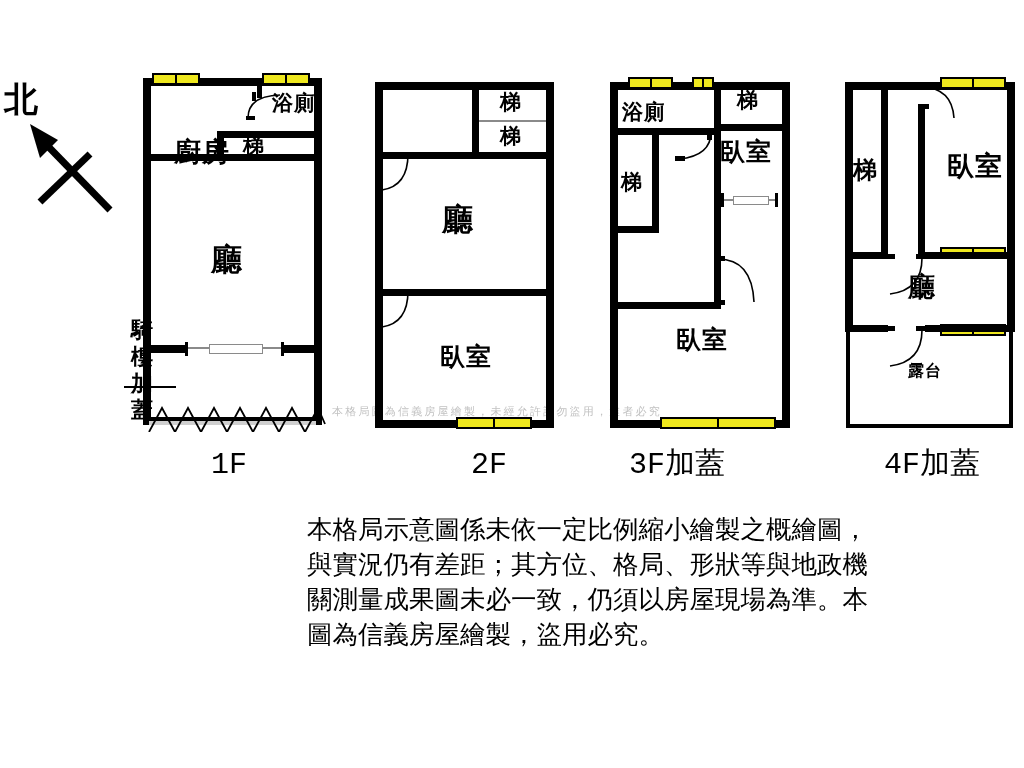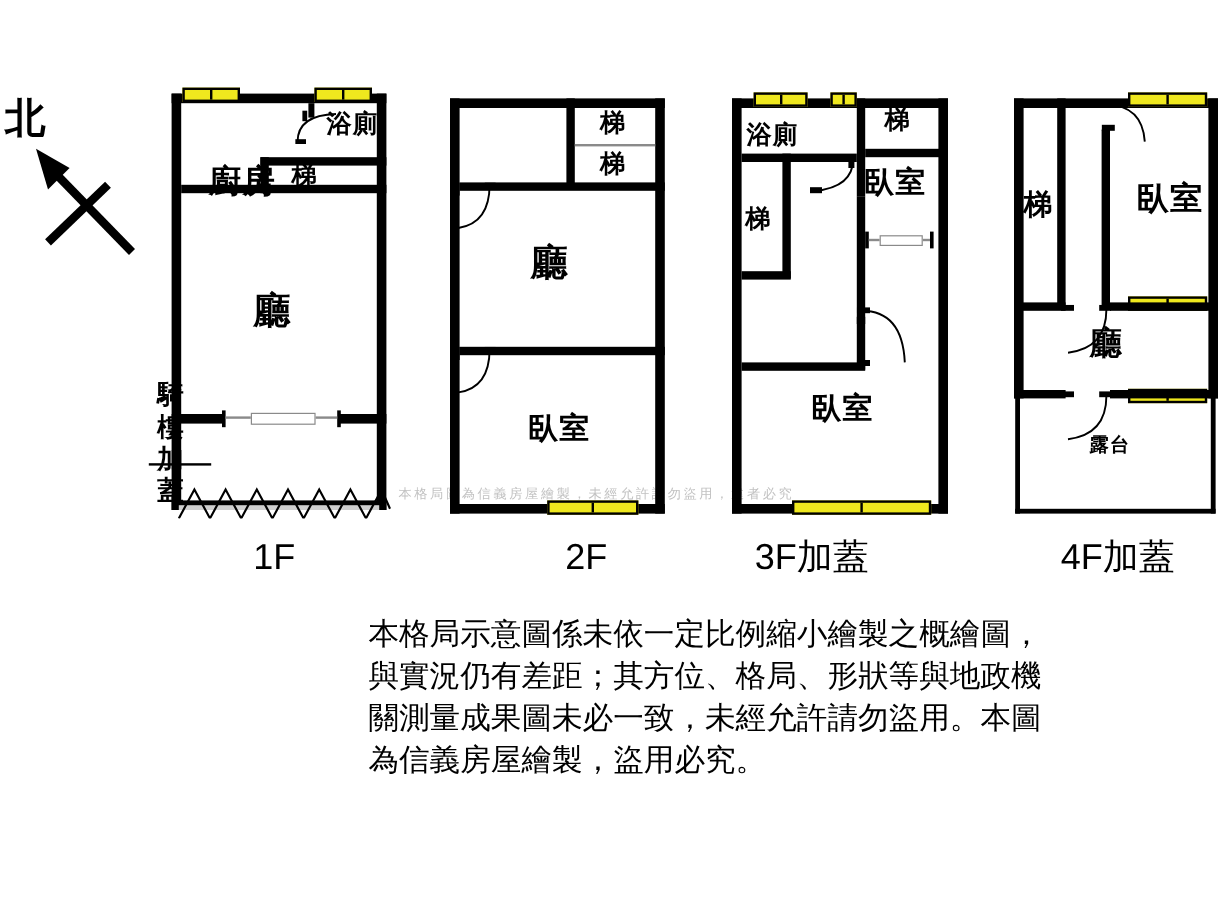--- a/index.html
+++ b/index.html
@@ -51,21 +51,21 @@
     font-family: "DejaVu Sans", "Liberation Sans", sans-serif;
     font-weight: 700;
     color: #000000;
     white-space: nowrap;
     line-height: 1;
     letter-spacing: 1px;
   }
 
   .floor-label {
     position: absolute;
-    font-family: Liberation Sans, sans-serif;
+    font-family: Liberation Mono, monospace;
     font-size: 30px;
     color: #000000;
     white-space: nowrap;
     line-height: 1;
   }
 
   .side-label {
     position: absolute;
     font-family: "DejaVu Sans", "Liberation Sans", sans-serif;
     font-size: 22px;
@@ -326,15 +326,15 @@
     </svg>
 
     <div class="rlabel" style="left:853px; top:158px; font-size:24px;">梯</div>
     <div class="rlabel" style="left:947px; top:152px; font-size:27px;">臥室</div>
     <div class="rlabel" style="left:908px; top:273px; font-size:27px;">廳</div>
     <div class="rlabel" style="left:908px; top:363px; font-size:16px;">露台</div>
 
     <div class="floor-label" style="left:884px; top:450px;">4F加蓋</div>
   </div>
 
-  <div id="disclaimer">本格局示意圖係未依一定比例縮小繪製之概繪圖，與實況仍有差距；其方位、格局、形狀等與地政機關測量成果圖未必一致，未經允許請勿盜用。本圖為信義房屋繪製，盜用必究。</div>
+  <div id="disclaimer">本格局示意圖係未依一定比例縮小繪製之概繪圖，與實況仍有差距；其方位、格局、形狀等與地政機關測量成果圖未必一致，仍須以房屋現場為準。本圖為信義房屋繪製，盜用必究。</div>
 
 </div>
 
 </body></html>

